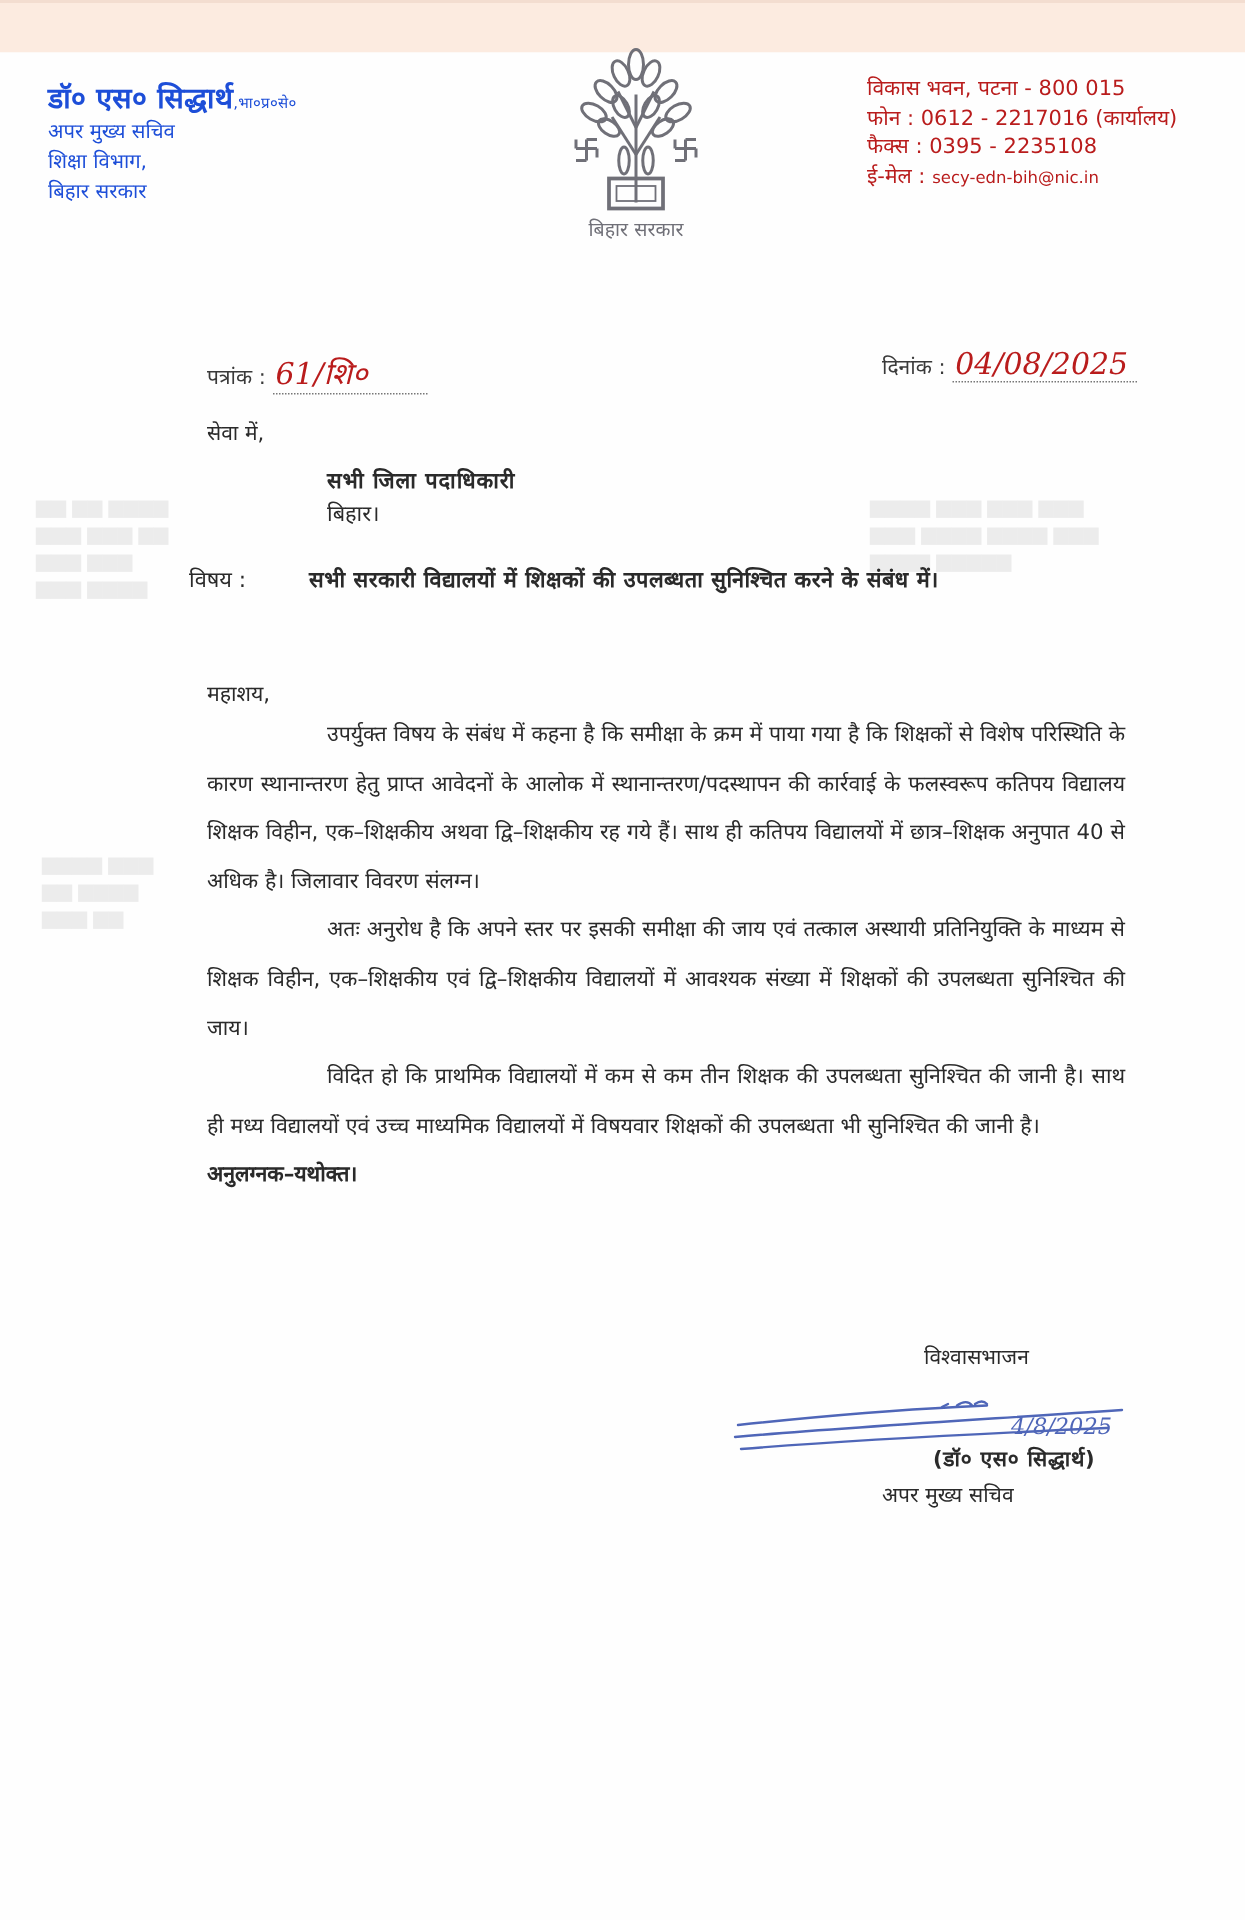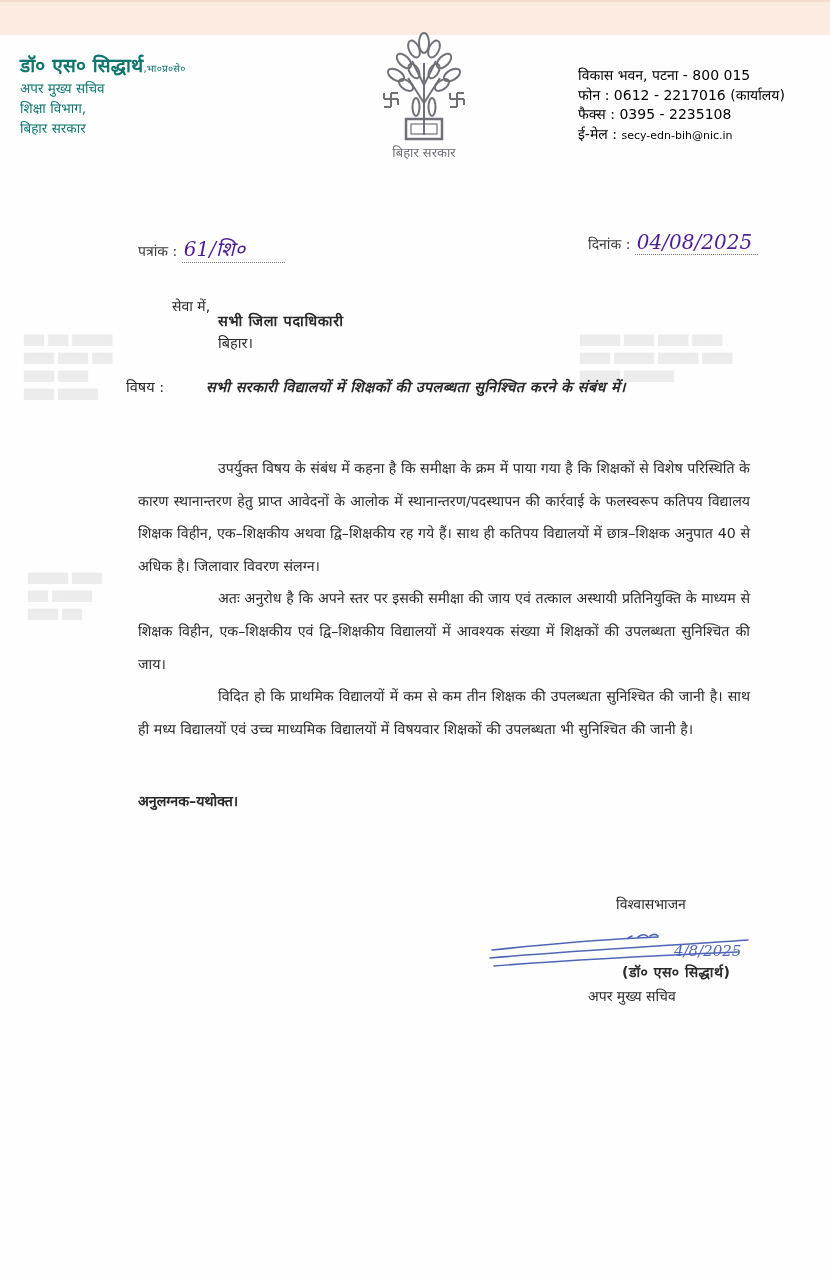--- a/index.html
+++ b/index.html
@@ -17,44 +17,44 @@
     box-sizing: border-box;
   }
   .page {
     position: absolute; left: 0; top: 35px; width: 830px; height: 1245px;
     background: #fefefe;
   }
   .ghost {
     position: absolute; color: #ececec; font-size: 13px; line-height: 18px;
   }
   
-  .lh-left { position: absolute; left: 20px; top: 52px; color: #0f766e; }
+  .lh-left { position: absolute; left: 32px; top: 52px; color: #1d4ed8; }
   .lh-name { font-size: 19px; font-weight: bold; letter-spacing: 0.2px; }
   .lh-name .deg { font-size: 10px; font-weight: normal; }
   .lh-line { font-size: 13.5px; line-height: 20px; }
   .emblem { position: absolute; left: 376px; top: 23px; width: 96px; text-align: center; color: #707078; }
   .emblem svg { display: block; margin: 0 auto; }
   .emblem .cap { font-size: 13px; margin-top: 0px; }
-  .lh-right { position: absolute; left: 578px; top: 66px; color: #000000; font-size: 14px; line-height: 19.5px; white-space: nowrap; }
+  .lh-right { position: absolute; left: 578px; top: 50px; color: #b91c1c; font-size: 14px; line-height: 19.5px; white-space: nowrap; }
   .lh-right .email-val { font-size: 11px; }
   
   .ref { position: absolute; left: 138px; top: 235px; font-size: 14px; color: #3a3a3a; }
-  .hand { font-family: "DejaVu Serif", serif; font-style: italic; color: #4c1d95; font-size: 20px; }
+  .hand { font-family: "DejaVu Serif", serif; font-style: italic; color: #b91c1c; font-size: 20px; }
   .dots { border-bottom: 1.5px dotted #777; display: inline-block; padding: 0 6px 0 2px; }
   .date { position: absolute; left: 588px; top: 230px; font-size: 14px; color: #3a3a3a; }
-  .seva { position: absolute; left: 138px; top: 296px; font-size: 14px; margin-left: 34px; }
+  .seva { position: absolute; left: 138px; top: 278px; font-size: 14px; }
   .addr { position: absolute; left: 218px; top: 310px; font-size: 14.5px; line-height: 22px; }
   .addr .b { font-weight: bold; letter-spacing: 0.6px; text-align: center; }
   .subject { position: absolute; left: 126px; top: 376px; width: 620px; font-size: 14.5px; line-height: 22px; }
   .subject .lbl { position: absolute; left: 0; top: 0; }
-  .subject .txt { margin-left: 80px; font-weight: bold; letter-spacing: 0.3px; font-style: italic; }
+  .subject .txt { margin-left: 80px; font-weight: bold; letter-spacing: 0.3px; }
   .body { position: absolute; left: 138px; top: 452px; width: 612px; font-size: 14.2px; line-height: 32.6px; text-align: justify; }
   .body p { margin: 0; text-indent: 80px; }
   .body .salute { text-indent: 0; line-height: 22px; margin-bottom: 0; }
-  .body .encl { text-indent: 0; font-weight: bold; margin-top: 40px; }
+  .body .encl { text-indent: 0; font-weight: bold; }
   .sign { position: absolute; left: 488px; top: 894px; width: 280px; font-size: 14px; }
   .sign .closing { position: absolute; left: 128px; top: 0; text-align: right; }
   .sign .sig { position: absolute; left: 0; top: 34px; }
   .sign .sname { position: absolute; left: 86px; top: 68px; font-weight: bold; letter-spacing: 0.5px; margin-left: 48px; }
   .sign .sdes { position: absolute; left: 100px; top: 92px; }
 </style>
 </head>
 <body>
 
 <div class="top-strip"></div>
@@ -128,20 +128,21 @@
   <div class="b">सभी जिला पदाधिकारी</div>
   <div>बिहार।</div>
 </div>
 
 <div class="subject">
   <span class="lbl">विषय :</span>
   <div class="txt">सभी सरकारी विद्यालयों में शिक्षकों की उपलब्धता सुनिश्चित करने के संबंध में।</div>
 </div>
 
 <div class="body">
+  <p class="salute">महाशय,</p>
   <p>उपर्युक्त विषय के संबंध में कहना है कि समीक्षा के क्रम में पाया गया है कि शिक्षकों से विशेष परिस्थिति के कारण स्थानान्तरण हेतु प्राप्त आवेदनों के आलोक में स्थानान्तरण/पदस्थापन की कार्रवाई के फलस्वरूप कतिपय विद्यालय शिक्षक विहीन, एक–शिक्षकीय अथवा द्वि–शिक्षकीय रह गये हैं। साथ ही कतिपय विद्यालयों में छात्र–शिक्षक अनुपात 40 से अधिक है। जिलावार विवरण संलग्न।</p>
   <p>अतः अनुरोध है कि अपने स्तर पर इसकी समीक्षा की जाय एवं तत्काल अस्थायी प्रतिनियुक्ति के माध्यम से शिक्षक विहीन, एक–शिक्षकीय एवं द्वि–शिक्षकीय विद्यालयों में आवश्यक संख्या में शिक्षकों की उपलब्धता सुनिश्चित की जाय।</p>
   <p>विदित हो कि प्राथमिक विद्यालयों में कम से कम तीन शिक्षक की उपलब्धता सुनिश्चित की जानी है। साथ ही मध्य विद्यालयों एवं उच्च माध्यमिक विद्यालयों में विषयवार शिक्षकों की उपलब्धता भी सुनिश्चित की जानी है।</p>
   <p class="encl">अनुलग्नक–यथोक्त।</p>
 </div>
 
 <div class="sign">
   <div class="closing">विश्वासभाजन</div>
   <div class="sig">
     <svg width="280" height="50" viewBox="0 0 280 50">

